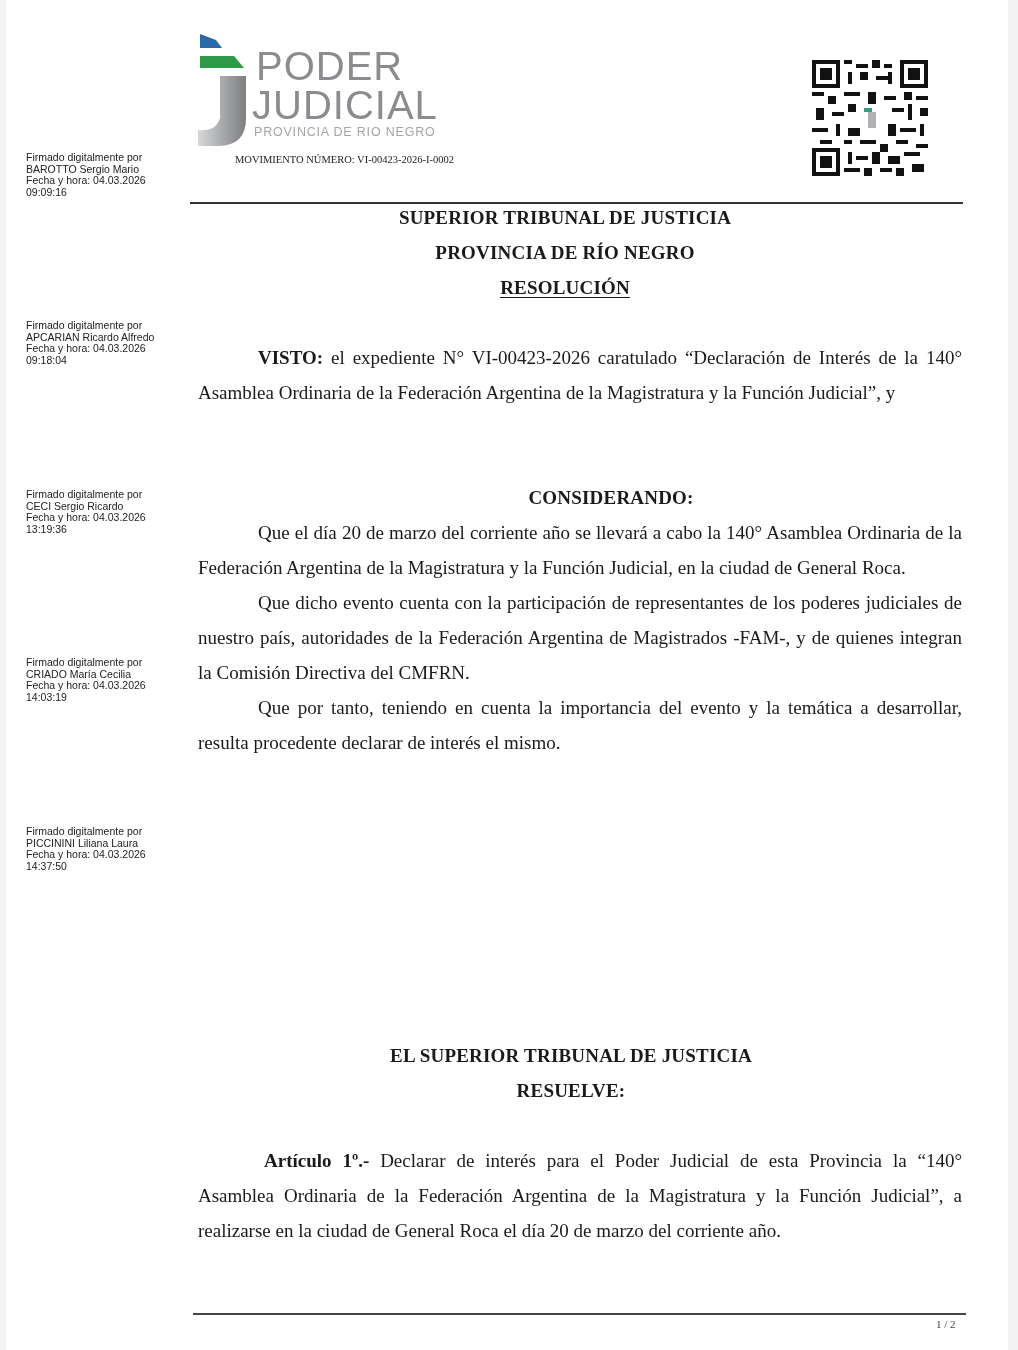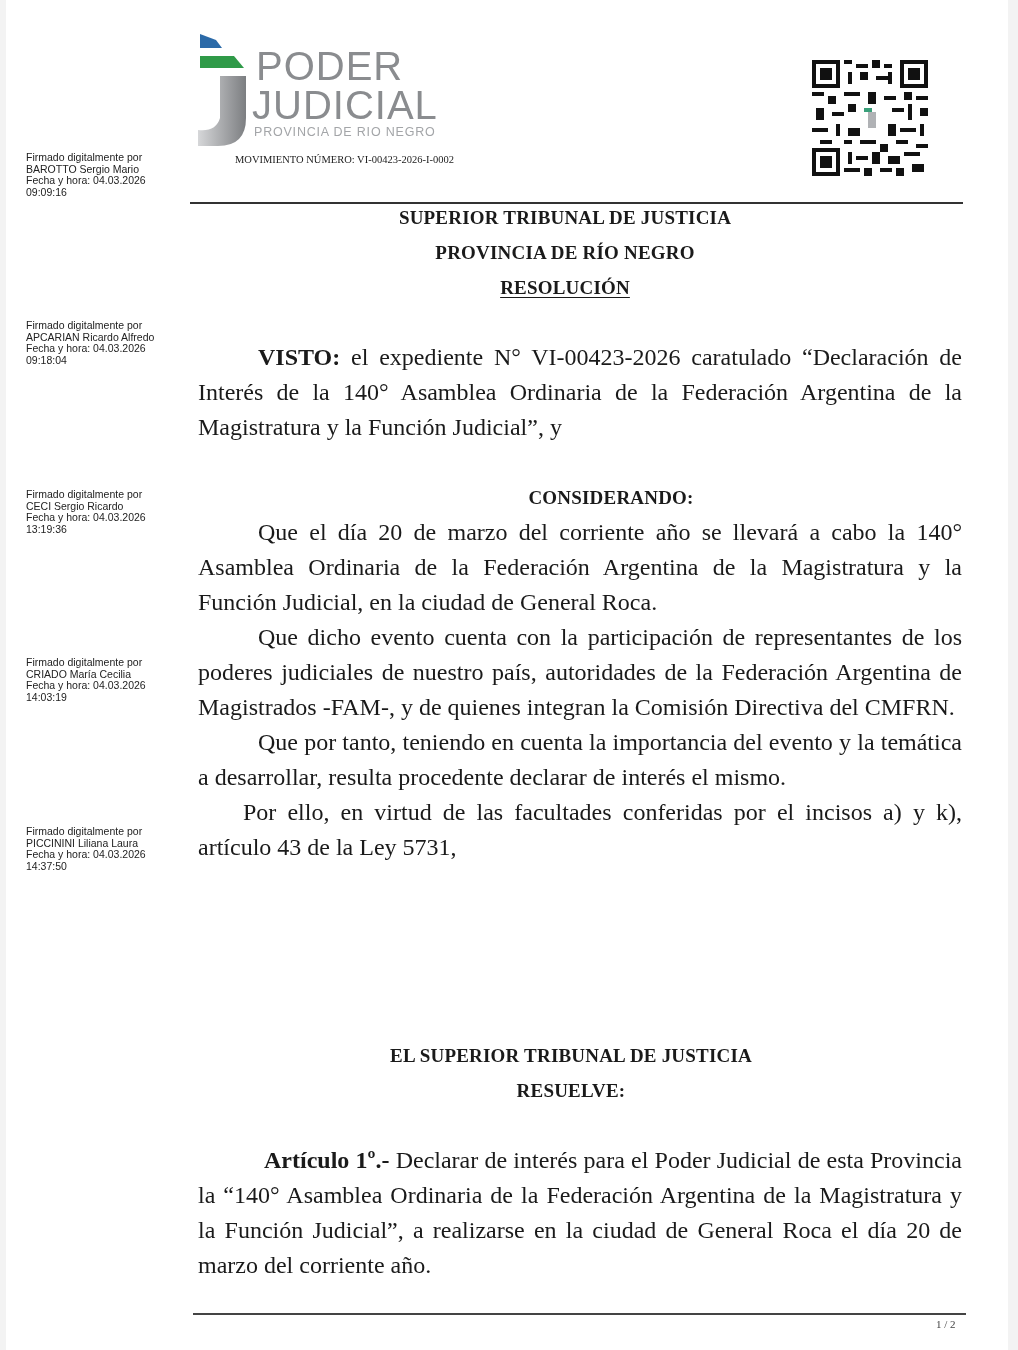--- a/index.html
+++ b/index.html
@@ -45,21 +45,21 @@
   .rule-bottom { position:absolute; left:193px; top:1313px; width:773px; height:2px; background:#444; }
   .page-num { position:absolute; left:936px; top:1318px; font-size:11px; color:#444; }
 
   .center-title {
     position:absolute; left:184px; width:762px; text-align:center;
     font-weight:bold; font-size:19px; letter-spacing:0.2px;
   }
   .center-title.underline span { text-decoration:underline; text-underline-offset:3px; }
 
   .body-text {
-    position:absolute; left:198px; width:764px; font-size:24px; line-height:35px;
+    position:absolute; left:198px; width:764px; font-size:19px; line-height:35px;
     text-align:justify; text-align-last:left;
   }
   .body-text p { margin:0; }
   .indent { text-indent:60px; }
   .indent-sm { text-indent:45px; }
   .indent-art { text-indent:66px; }
   b { font-weight:bold; }
 </style>
 </head>
 <body>
@@ -184,21 +184,20 @@
 
 <div class="body-text" style="top:340px;">
   <p class="indent"><b>VISTO:</b><span> el expediente N° VI-00423-2026 caratulado “Declaración de Interés de la 140° Asamblea Ordinaria de la Federación Argentina de la Magistratura y la Función Judicial”, y</span></p>
 </div>
 
 <div class="center-title" style="top:487px; left:230px;">CONSIDERANDO:</div>
 <div class="body-text" style="top:515px;">
   <p class="indent">Que el día 20 de marzo del corriente año se llevará a cabo la 140° Asamblea Ordinaria de la Federación Argentina de la Magistratura y la Función Judicial, en la ciudad de General Roca.</p>
   <p class="indent">Que dicho evento cuenta con la participación de representantes de los poderes judiciales de nuestro país, autoridades de la Federación Argentina de Magistrados -FAM-, y de quienes integran la Comisión Directiva del CMFRN.</p>
   <p class="indent">Que por tanto, teniendo en cuenta la importancia del evento y la temática a desarrollar, resulta procedente declarar de interés el mismo.</p>
-  <p class="indent-sm">Por ello, en virtud de las facultades conferidas por el incisos a) y k), artículo 43 de la Ley 5731,</p>
 </div>
 
 <div class="center-title" style="top:1045px; left:190px;">EL SUPERIOR TRIBUNAL DE JUSTICIA</div>
 <div class="center-title" style="top:1080px; left:190px;">RESUELVE:</div>
 
 <div class="body-text" style="top:1143px;">
   <p class="indent-art"><b>Artículo 1º.-</b><span> Declarar de interés para el Poder Judicial de esta Provincia la “140° Asamblea Ordinaria de la Federación Argentina de la Magistratura y la Función Judicial”,  a realizarse en la ciudad de General Roca el día 20 de marzo del corriente año.</span></p>
 </div>
 
 <div class="rule-bottom"></div>

